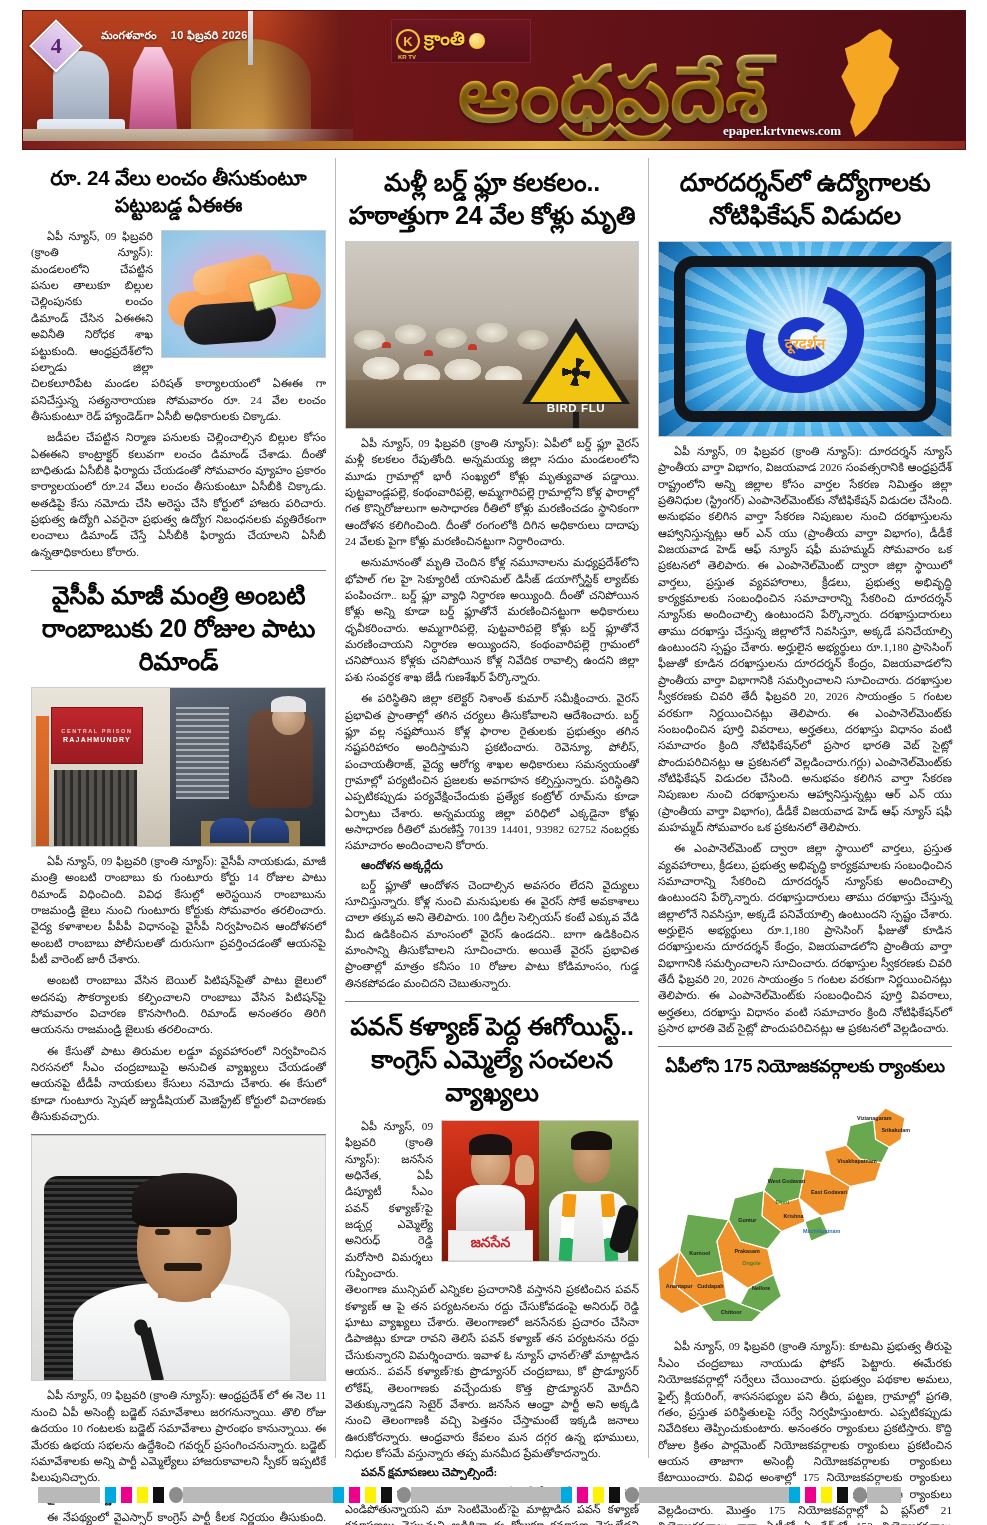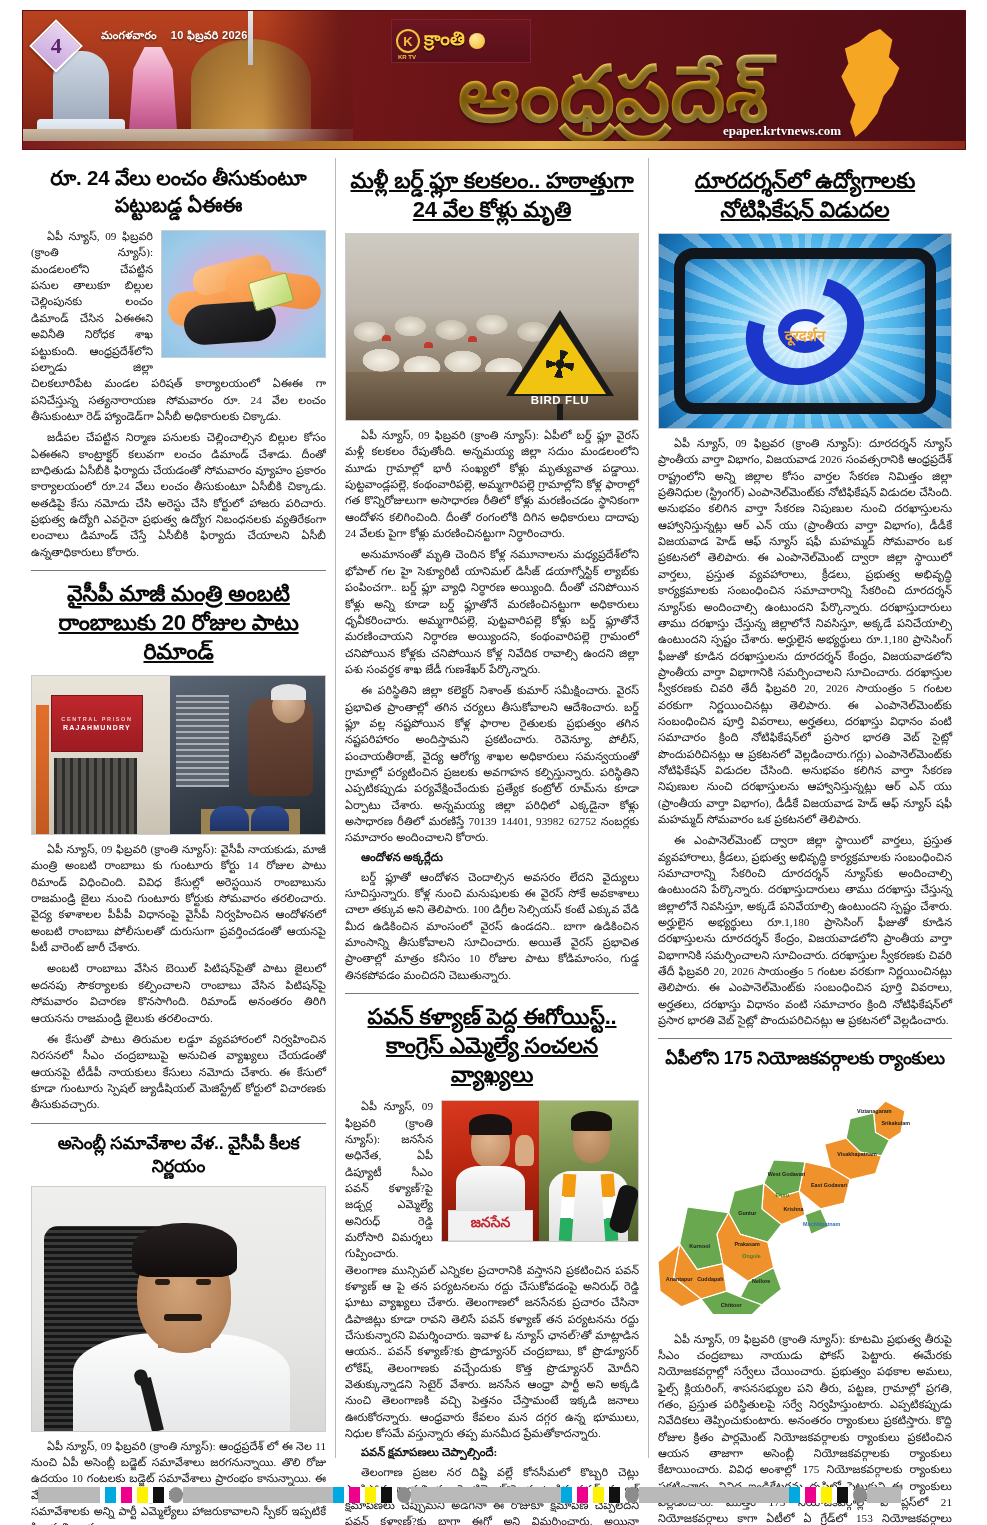--- a/index.html
+++ b/index.html
@@ -151,21 +151,21 @@
 
   .hl {
     font-family: "Liberation Sans", sans-serif;
     font-weight: bold;
     color: #0a0a0a;
     text-align: center;
     line-height: 1.32;
     letter-spacing: -0.2px;
   }
   .hl-1 { font-size: 20.5px; margin: 6px 0 10px; }
-  .hl-2 { font-size: 22px; margin: 8px 0 9px; text-decoration: underline; }
+  .hl-2 { font-size: 25px; margin: 8px 0 9px; }
   .hl-3 { font-size: 17.5px; margin: 8px 0 8px; }
 
   .body {
     font-family: "Liberation Serif", serif;
     font-size: 11.2px;
     line-height: 1.46;
     text-align: justify;
     color: #111;
     margin: 0 0 5px 0;
     text-indent: 16px;
@@ -222,21 +222,21 @@
   .img-birdflu .comb1,.img-birdflu .comb2,.img-birdflu .comb3 {
     position:absolute; width:9px;height:6px;background:#c0392b;border-radius:4px 4px 0 0;
   }
   .img-birdflu .comb1{ left:36px; top:54%;} .img-birdflu .comb2{ left:78px; top:58%;}
   .img-birdflu .comb3{ left:122px; top:55%;}
   .img-birdflu .ground {
     position:absolute; left:0; bottom:0; width:100%; height:26%;
     background: linear-gradient(180deg,#7e6c55,#564735);
   }
   .sign-bf {
-    position:absolute; right:24px; bottom:14px; width:108px; height:96px;
+    position:absolute; right:8px; bottom:14px; width:108px; height:96px;
   }
   .sign-bf .tri {
     position:absolute; left:0; top:0; width:0; height:0;
     border-left:54px solid transparent; border-right:54px solid transparent;
     border-bottom:86px solid #1a1a1a;
   }
   .sign-bf .tri-in {
     position:absolute; left:8px; top:14px; width:0; height:0;
     border-left:46px solid transparent; border-right:46px solid transparent;
     border-bottom:70px solid #f2c412;
@@ -489,21 +489,20 @@
           </div>
         </div>
 
         <p class="body">ఏపీ న్యూస్, 09 ఫిబ్రవరి (క్రాంతి న్యూస్): వైసీపీ నాయకుడు, మాజీ మంత్రి అంబటి రాంబాబు కు గుంటూరు కోర్టు 14 రోజుల పాటు రిమాండ్ విధించింది. వివిధ కేసుల్లో అరెస్టయిన రాంబాబును రాజమండ్రి జైలు నుంచి గుంటూరు కోర్టుకు సోమవారం తరలించారు. వైద్య కళాశాలల పీపీపీ విధానంపై వైసీపీ నిర్వహించిన ఆందోళనలో అంబటి రాంబాబు పోలీసులతో దురుసుగా ప్రవర్తించడంతో ఆయనపై పీటీ వారెంట్ జారీ చేశారు.</p>
         <p class="body">అంబటి రాంబాబు వేసిన బెయిల్ పిటిషన్‌పైతో పాటు జైలులో అదనపు సౌకర్యాలకు కల్పించాలని రాంబాబు వేసిన పిటిషన్‌పై సోమవారం విచారణ కొనసాగింది. రిమాండ్ అనంతరం తిరిగి ఆయనను రాజమండ్రి జైలుకు తరలించారు.</p>
         <p class="body">ఈ కేసుతో పాటు తిరుమల లడ్డూ వ్యవహారంలో నిర్వహించిన నిరసనలో సీఎం చంద్రబాబుపై అనుచిత వ్యాఖ్యలు చేయడంతో ఆయనపై టీడీపీ నాయకులు కేసులు నమోదు చేశారు. ఈ కేసులో కూడా గుంటూరు స్పెషల్ జ్యుడీషియల్ మెజిస్ట్రేట్ కోర్టులో విచారణకు తీసుకువచ్చారు.</p>
         <hr class="rule">
       </div>
 
       <div>
-        <div class="hl hl-3">అసెంబ్లీ సమావేశాల వేళ.. వైసీపీ కీలక నిర్ణయం</div>
 
         <div class="ph img-jagan fig-full">
           <div class="chairback"></div>
           <div class="shirt"></div>
           <div class="neck"></div>
           <div class="face"></div>
           <div class="hair"></div>
           <div class="eyeL"></div>
           <div class="eyeR"></div>
           <div class="mous"></div>

